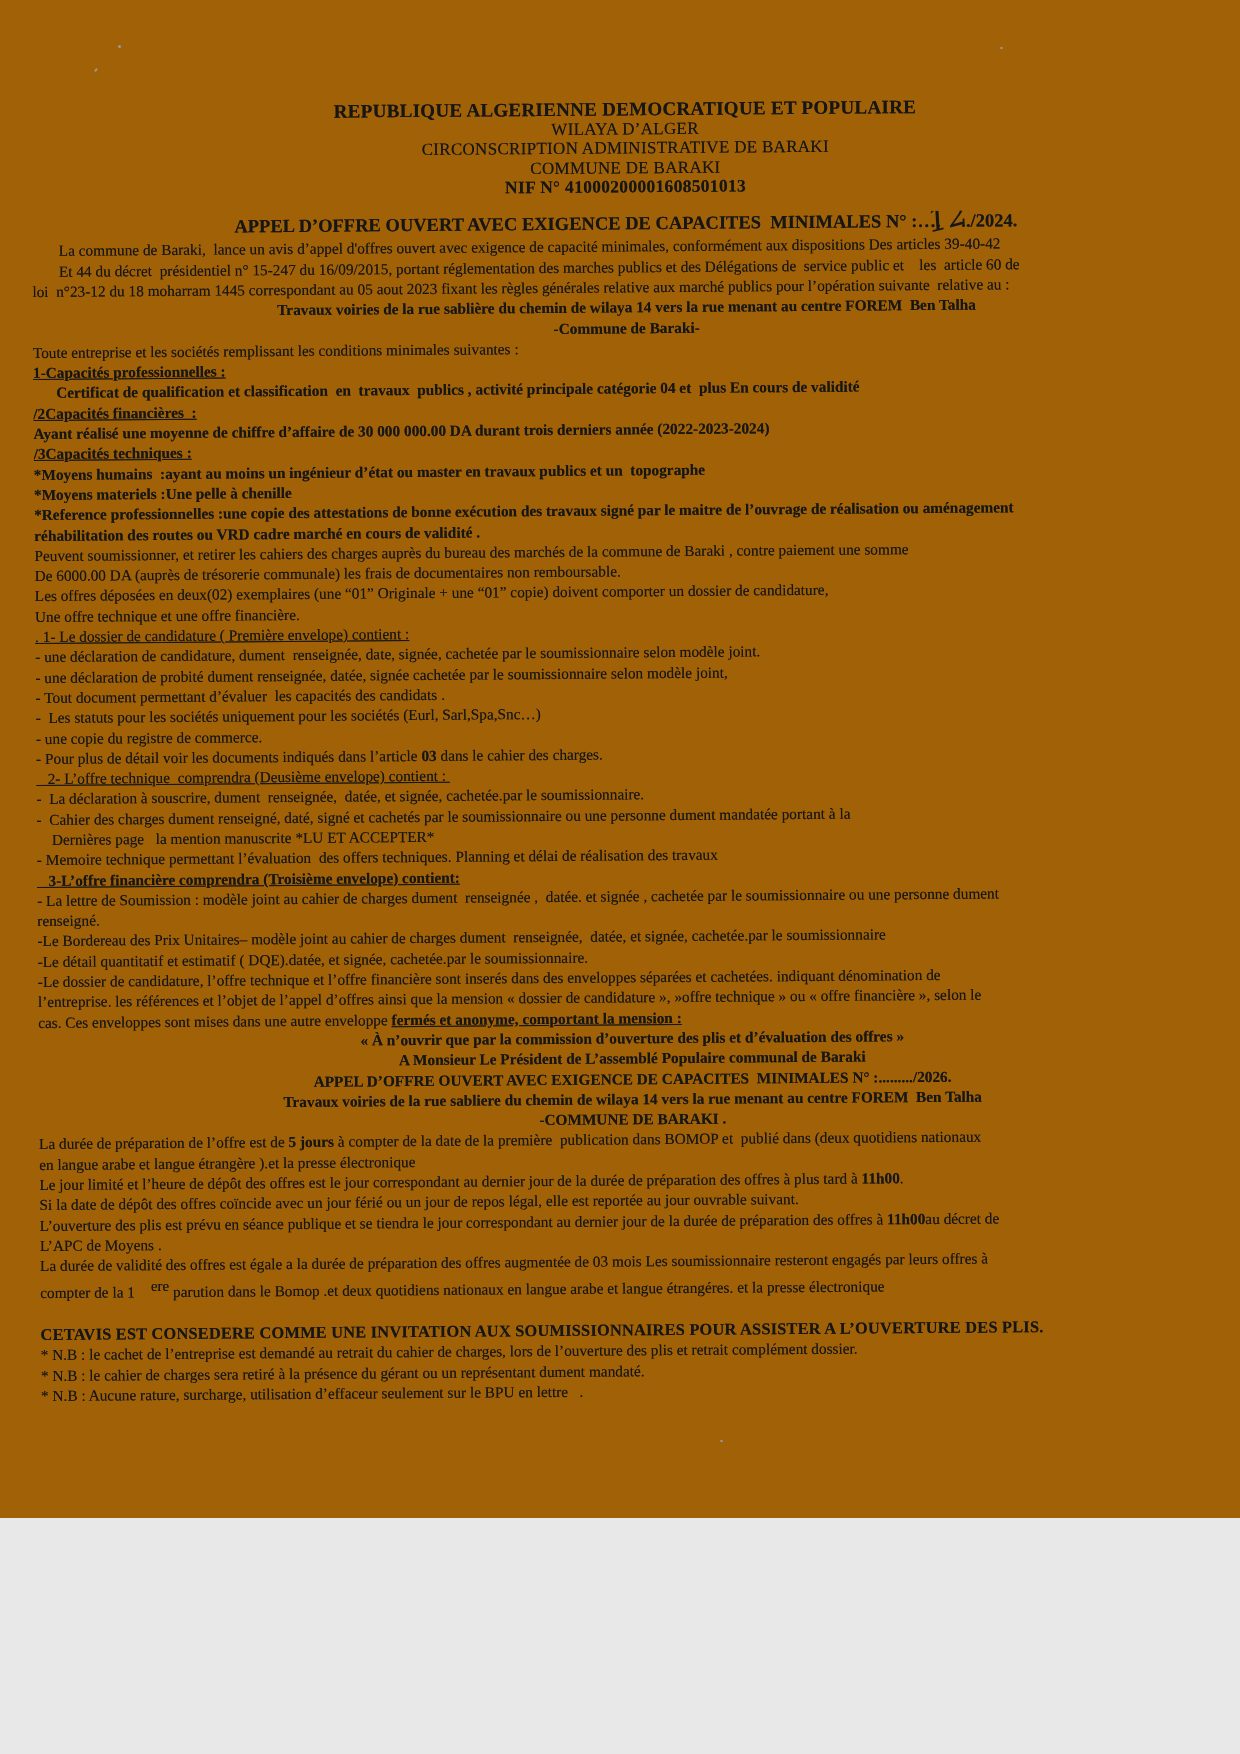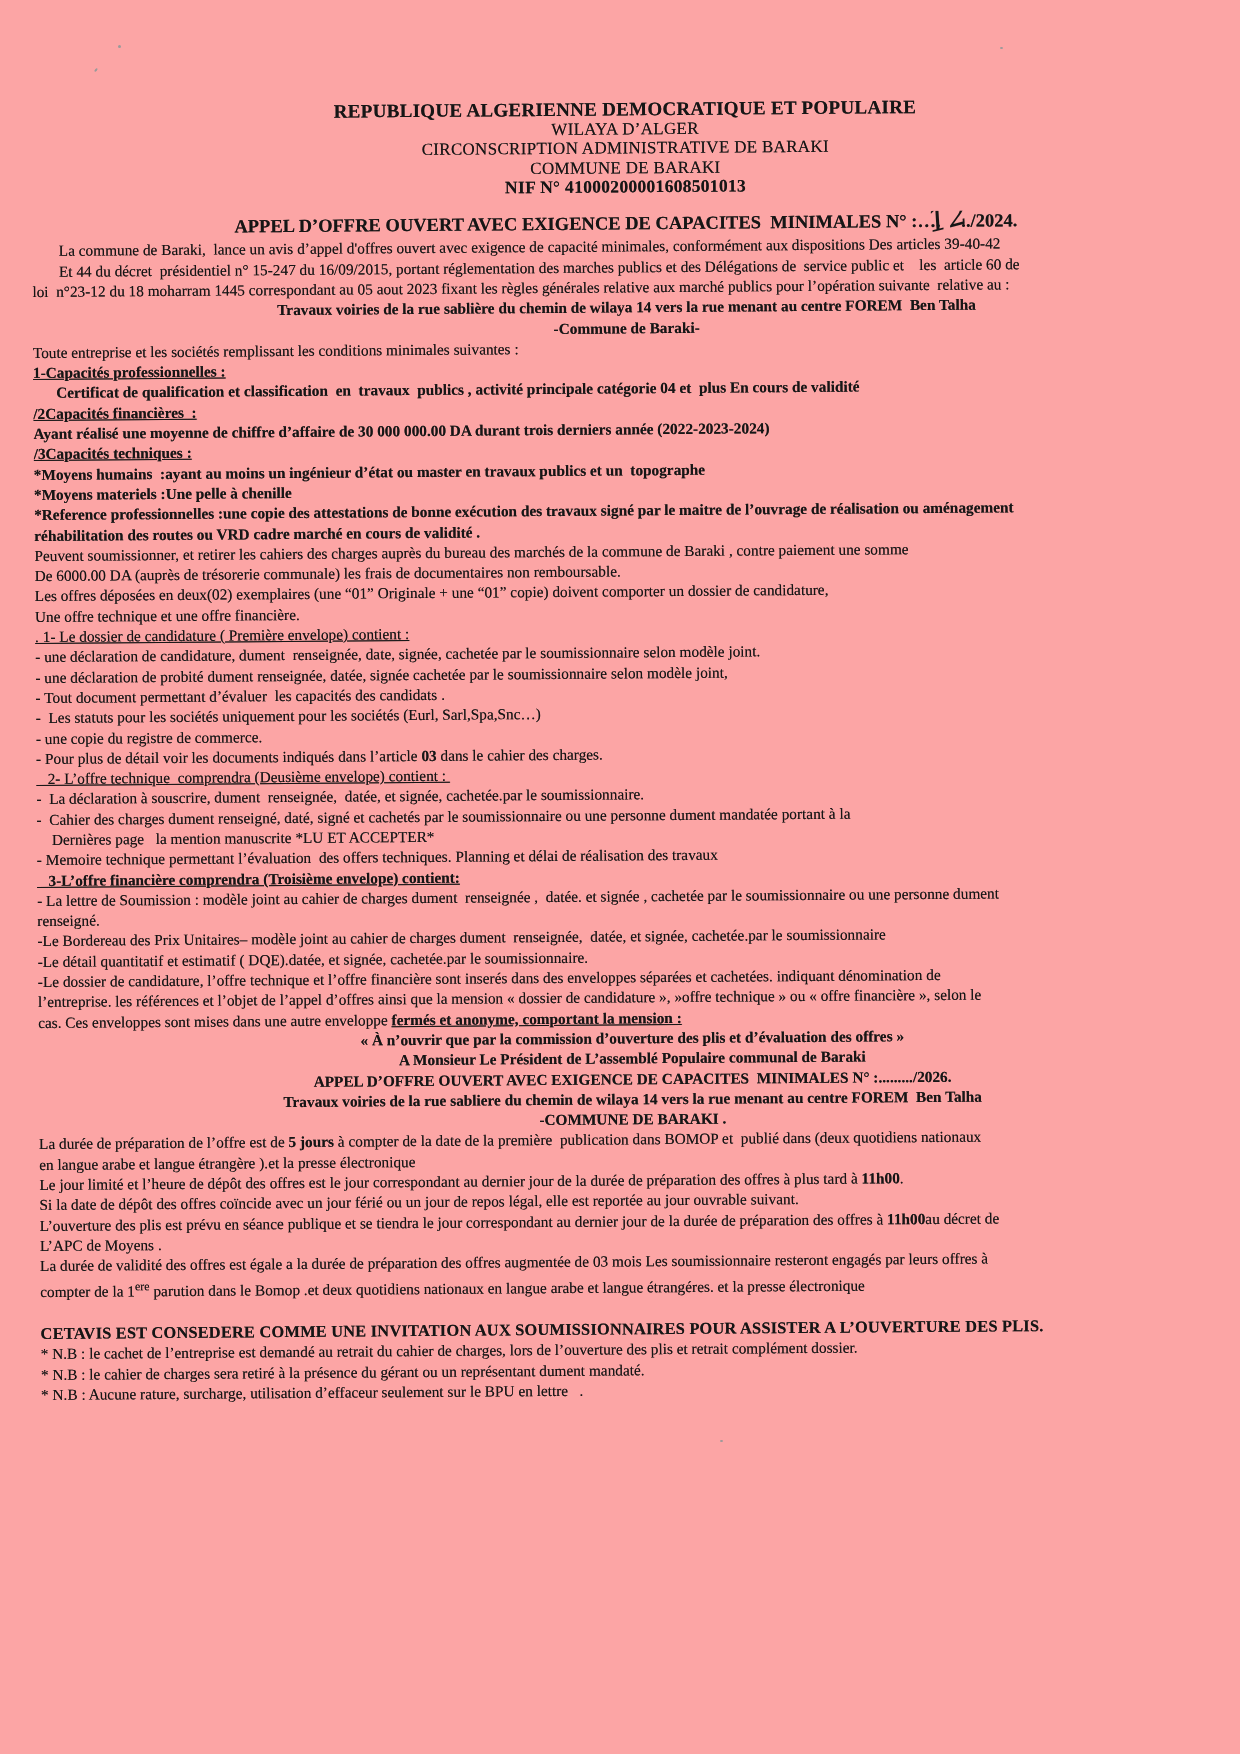--- a/index.html
+++ b/index.html
@@ -1,19 +1,19 @@
 <!DOCTYPE html>
 <html><head>
 <meta charset="utf-8">
 <style>
   html,body{margin:0;padding:0;background:#e8e8e8;}
   .page{
     position:relative;
-    width:1240px;height:1754px;
-    background:#fca5a5;
+    width:1240px;height:1518px;
+    background:#a16207;
     overflow:hidden;
     font-family:"Liberation Serif","DejaVu Serif",serif;
     color:#161616;
   }
   .document{
     position:absolute;left:36px;right:16px;top:104px;
     transform:rotate(-0.45deg);
     transform-origin:0 50%;
     text-shadow:0 0 0.55px rgba(20,20,20,0.65);
   }
@@ -25,21 +25,21 @@
   }
   .hdr1{text-align:center;font-weight:700;font-size:19px;line-height:20px;letter-spacing:.3px;}
   .hdr2{text-align:center;font-size:17px;line-height:19.3px;letter-spacing:.3px;}
   .hdr3{text-align:center;font-weight:700;font-size:17.5px;line-height:19.5px;letter-spacing:.3px;}
   .title1{text-align:center;font-weight:700;font-size:18.5px;line-height:21px;margin-top:17px;margin-bottom:2px;}
   .body{text-align:left;}
   .bodyc{text-align:center;font-weight:700;}
   .final{font-weight:700;font-size:16.4px;margin-top:22px;letter-spacing:.2px;}
   .b{font-weight:700;}
   .u{text-decoration:underline;}
-  .sup{vertical-align:super;font-size:12px;}
+  .sup{vertical-align:super;font-size:15px;margin-left:16px;}
   .hand{
     display:inline-block;
     font-family:"DejaVu Serif",serif;
     font-style:italic;
     font-weight:400;
     font-size:32px;
     line-height:0;
     transform:rotate(-14deg) translateY(1px);
     margin:0 -6px 0 -14px;
     text-shadow:none;

